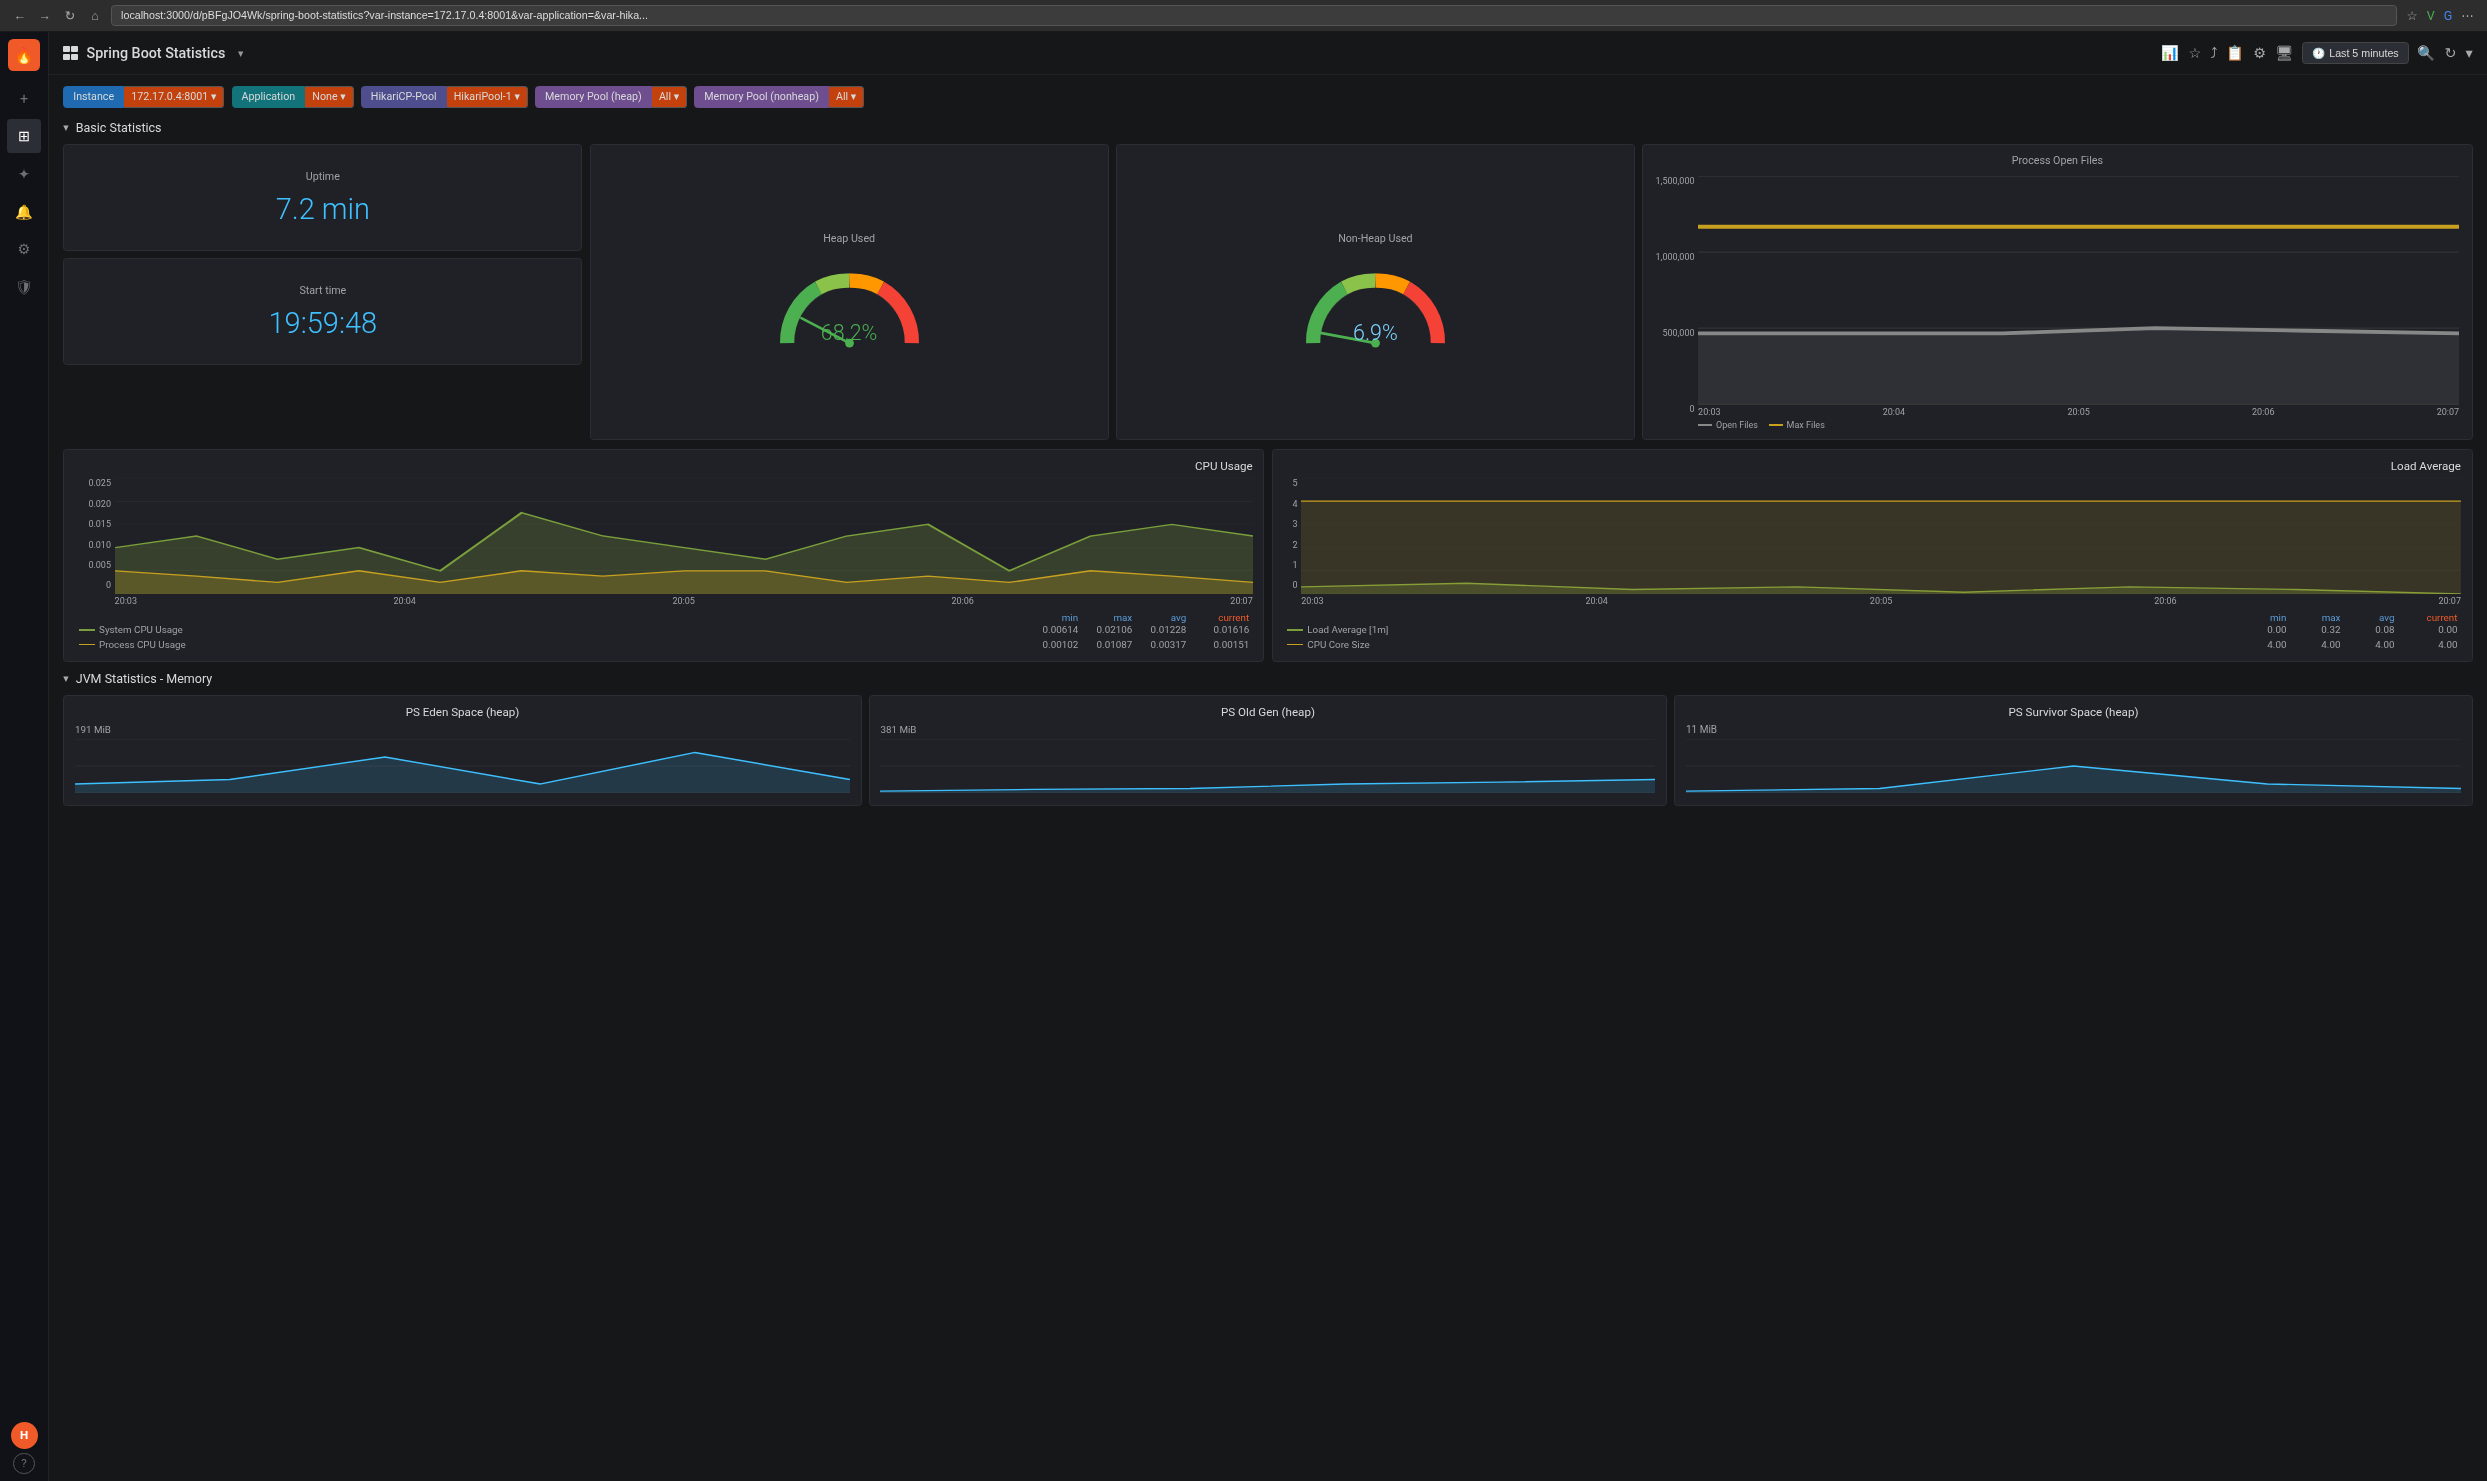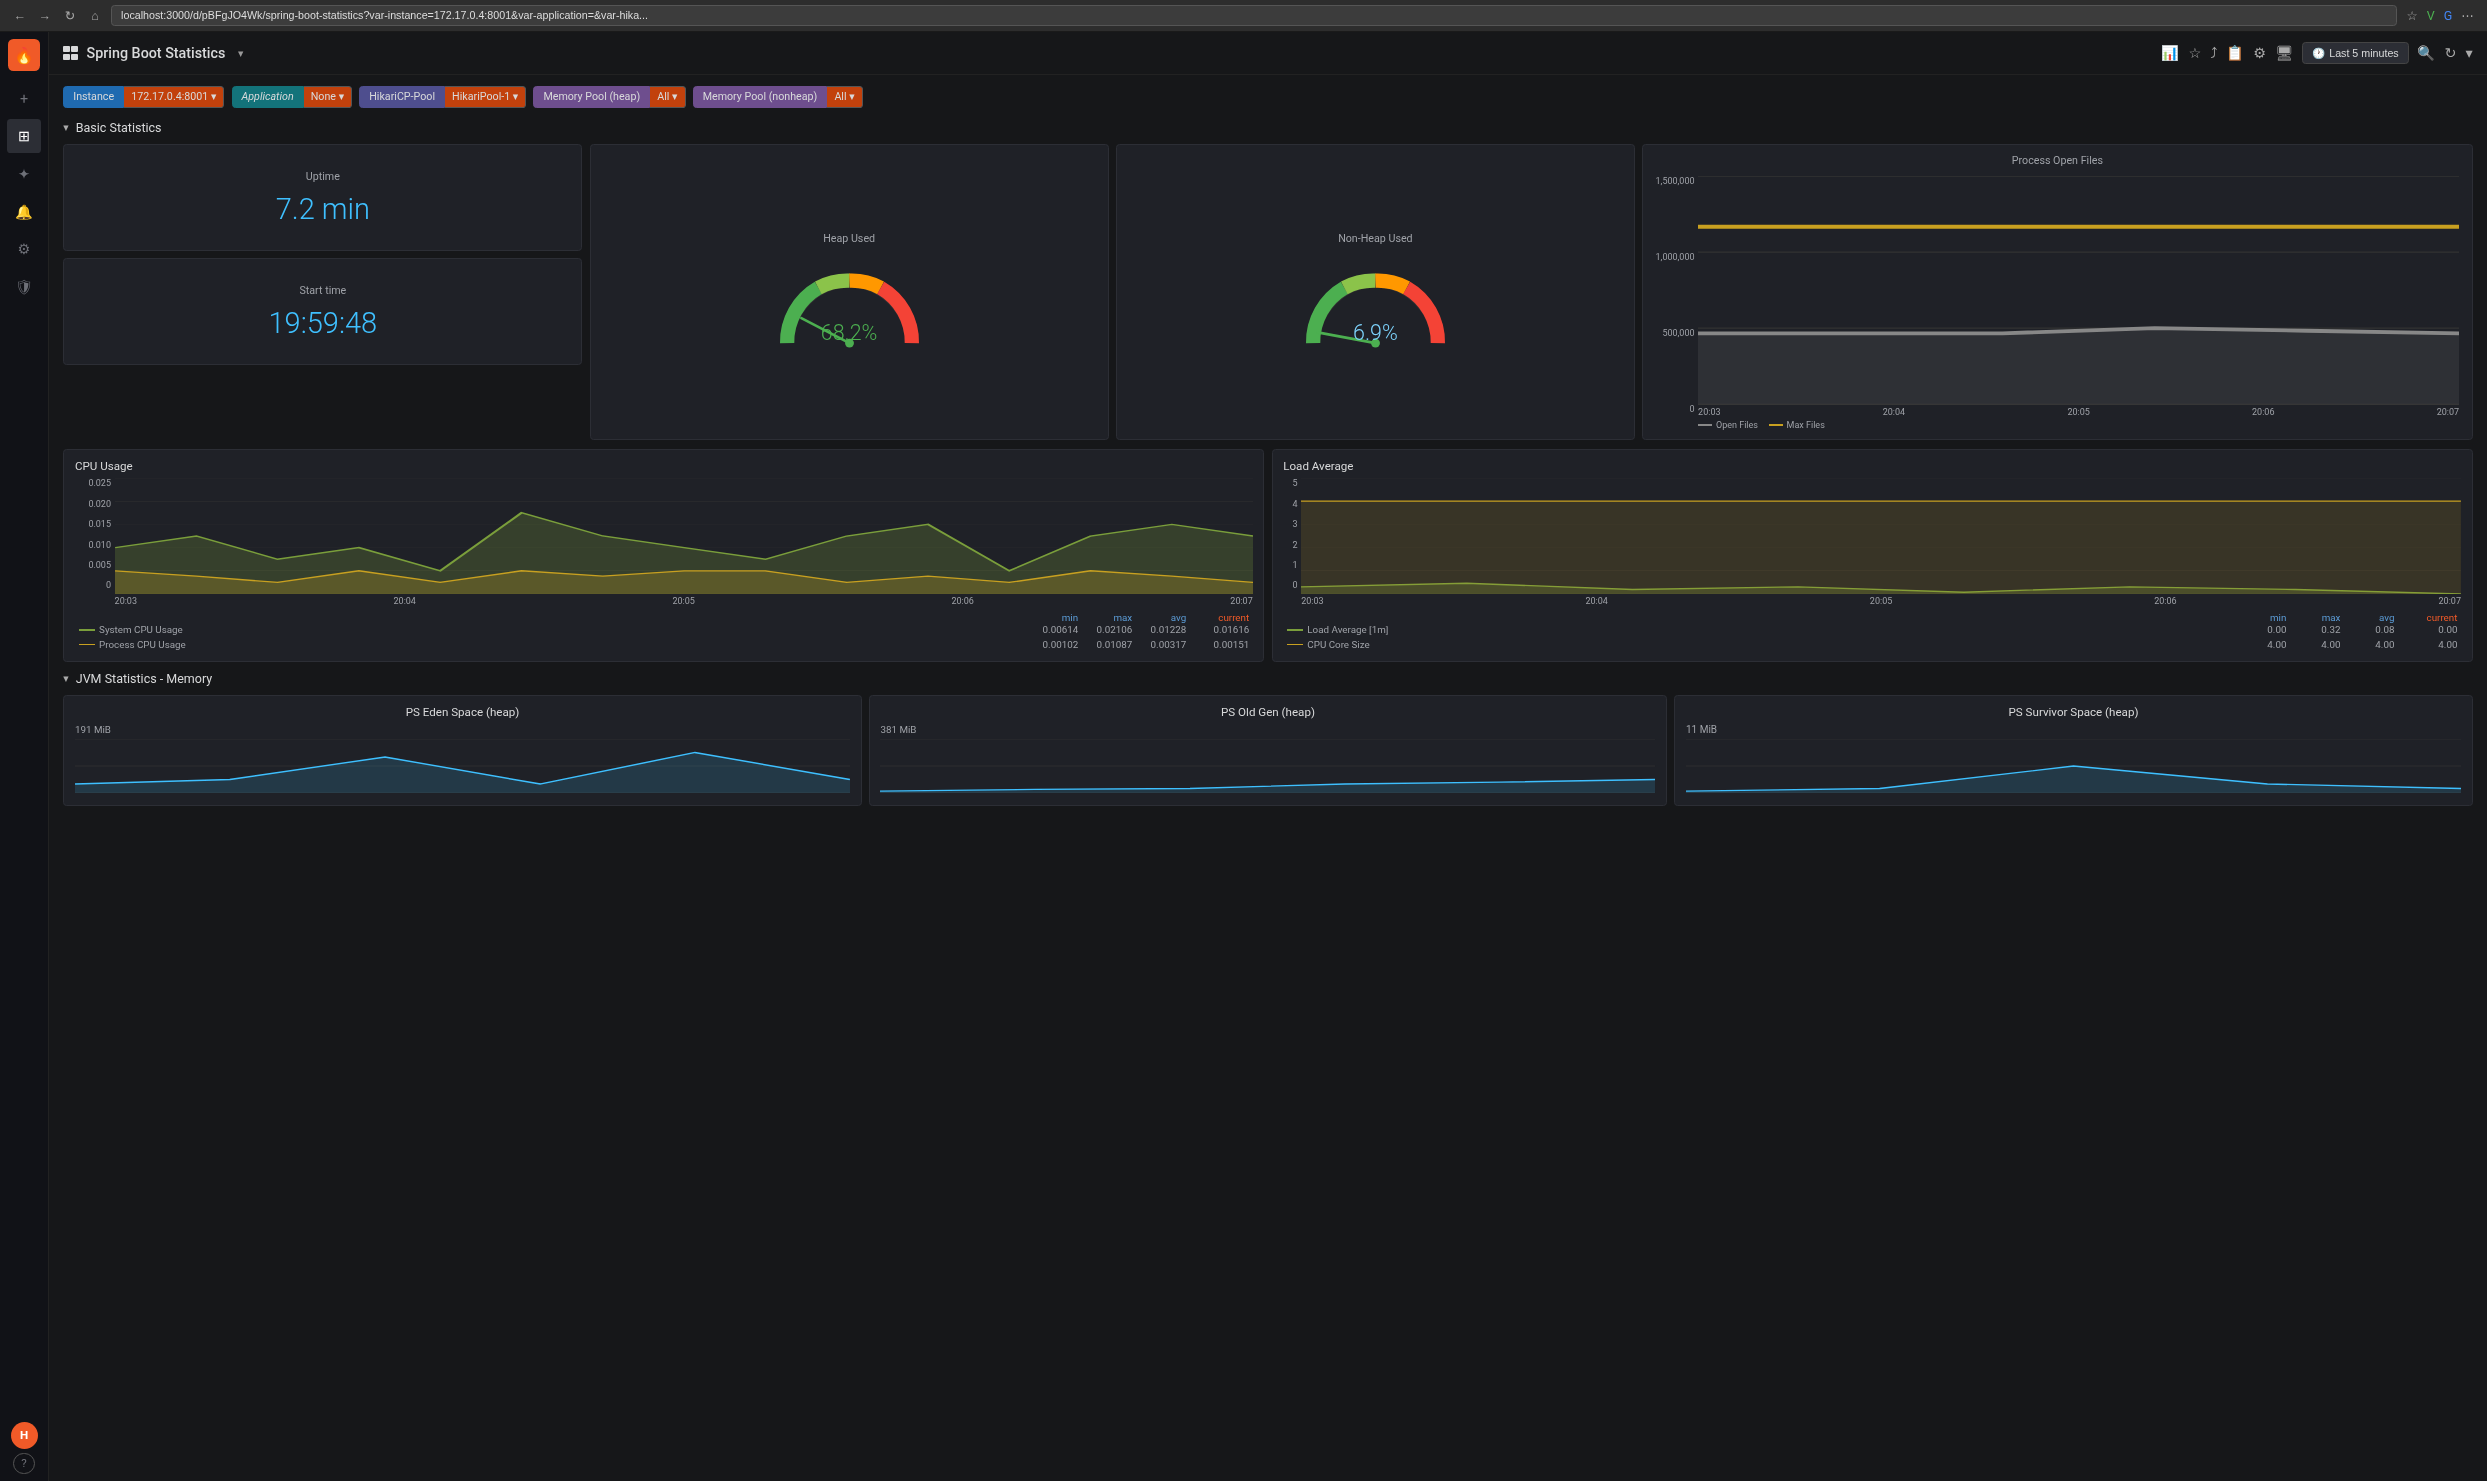--- a/index.html
+++ b/index.html
@@ -185,21 +185,21 @@
       color: #d8d9da;
       padding: 3.6px 7.1px;
       border-radius: 0 3.6px 3.6px 0;
       font-size: 10.7px;
       border: 0.9px solid #555;
       border-left: none;
       cursor: pointer;
       display: flex; align-items: center; gap: 3.6px;
     }
     .filter-label.blue { background: #1f6ab0; border-color: #1f6ab0; }
-    .filter-label.teal { background: #13737a; border-color: #13737a; font-style: italic; }
+    .filter-label.teal { background: #13737a; border-color: #13737a; }
     .filter-label.purple { background: #4e4e8e; border-color: #4e4e8e; }
     .filter-label.mauve { background: #6e4e8e; border-color: #6e4e8e; }
 
     
     .section-header {
       display: flex; align-items: center; gap: 7.1px;
       margin-bottom: 9px;
       color: #d8d9da;
       font-size: 12.5px;
     }
@@ -246,21 +246,21 @@
       gap: 7.1px;
       margin-bottom: 9px;
     }
     .chart-panel {
       background: #1f2127;
       border: 0.9px solid #2c2e35;
       border-radius: 3.6px;
       padding: 9px 10.7px;
     }
     .chart-title {
-      text-align: left;
+      text-align: right;
       color: #d8d9da;
       font-size: 11.6px;
       margin-bottom: 5.4px;
     }
 
     
     .jvm-section { margin-top: 9px; }
     .jvm-cards-row {
       display: grid;
       grid-template-columns: 1fr 1fr 1fr;

